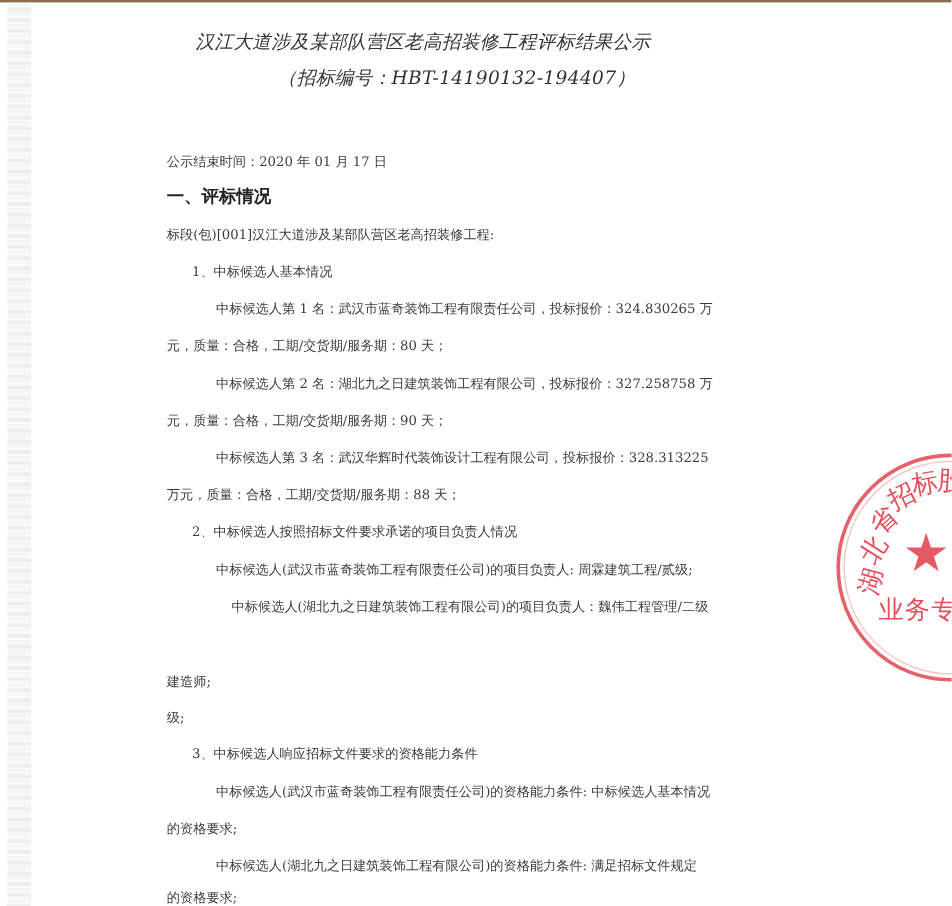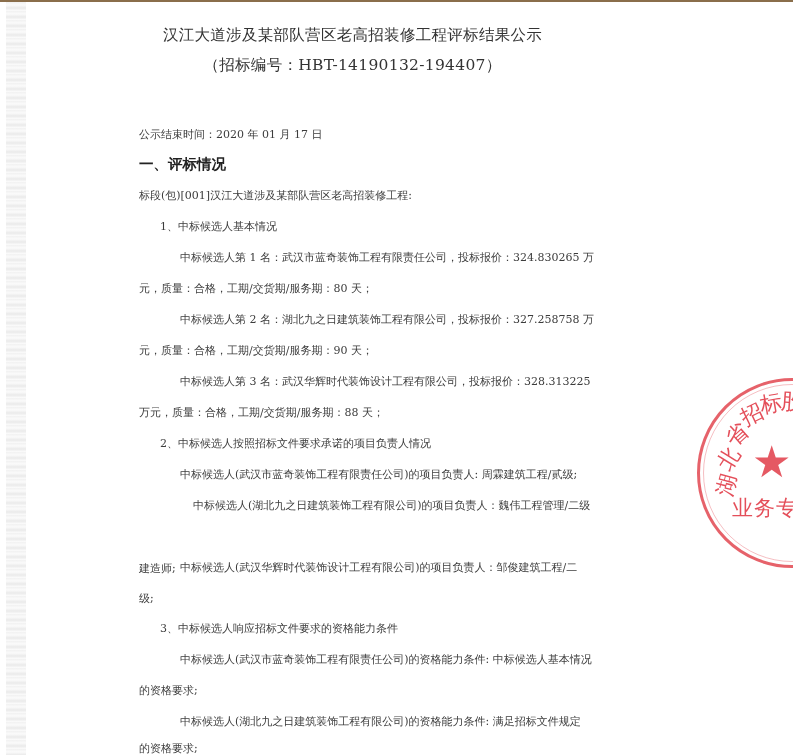--- a/index.html
+++ b/index.html
@@ -43,20 +43,21 @@
       line-height: 18px;
       white-space: nowrap;
       color: #3c3c3c;
     }
     .title {
       left: 0; width: 705px;
       text-align: center;
       font-size: 15.5px;
       color: #333;
       letter-spacing: 0.3px;
+      font-style: italic;
     }
     .heading {
       font-family: "DejaVu Sans", "Liberation Sans", sans-serif;
       font-weight: bold;
       font-size: 14.5px;
       color: #222;
     }
     .stamp {
       position: absolute;
       left: 697px;
@@ -105,21 +106,21 @@
   </style>
 </head>
 <body>
 
 <div class="top-border"></div>
 <div class="scan-edge"></div>
 
 <div class="page">
 
   <div class="line title" style="top:26px;">汉江大道涉及某部队营区老高招装修工程评标结果公示</div>
-  <div class="line title" style="top:56px;">（招标编号：HBT-14190132-194407）</div>
+  <div class="line title" style="top:56px;padding-left:28px;">（招标编号：HBT-14190132-194407）</div>
 
   <div class="line" style="left:139px; top:126px;">公示结束时间：2020 年 01 月 17 日</div>
   <div class="line heading" style="left:139px; top:155px;">一、评标情况</div>
   <div class="line" style="left:139px; top:187px;">标段(包)[001]汉江大道涉及某部队营区老高招装修工程:</div>
 
   <div class="line" style="left:160px; top:218px;">1、中标候选人基本情况</div>
 
   <div class="line" style="left:180px; top:249px;">中标候选人第 1 名：武汉市蓝奇装饰工程有限责任公司，投标报价：324.830265 万</div>
   <div class="line" style="left:139px; top:280px;">元，质量：合格，工期/交货期/服务期：80 天；</div>
 
@@ -129,21 +130,20 @@
   <div class="line" style="left:180px; top:373px;">中标候选人第 3 名：武汉华辉时代装饰设计工程有限公司，投标报价：328.313225</div>
   <div class="line" style="left:139px; top:404px;">万元，质量：合格，工期/交货期/服务期：88 天；</div>
 
   <div class="line" style="left:160px; top:435px;">2、中标候选人按照招标文件要求承诺的项目负责人情况</div>
 
   <div class="line" style="left:180px; top:466px;">中标候选人(武汉市蓝奇装饰工程有限责任公司)的项目负责人: 周霖建筑工程/贰级;</div>
 
   <div class="line" style="left:180px; top:497px;margin-left:13px;">中标候选人(湖北九之日建筑装饰工程有限公司)的项目负责人：魏伟工程管理/二级</div>
   <div class="line" style="left:139px; top:528px;margin-top:32px;">建造师;</div>
 
-  <div class="line" style="left:180px; top:559px;">中标候选人(武汉华辉时代装饰设计工程有限公司)的项目负责人：邹俊建筑工程/二</div>
   <div class="line" style="left:139px; top:590px;">级;</div>
 
   <div class="line" style="left:160px; top:620px;">3、中标候选人响应招标文件要求的资格能力条件</div>
 
   <div class="line" style="left:180px; top:651px;">中标候选人(武汉市蓝奇装饰工程有限责任公司)的资格能力条件: 中标候选人基本情况</div>
   <div class="line" style="left:139px; top:682px;">的资格要求;</div>
 
   <div class="line" style="left:180px; top:713px;">中标候选人(湖北九之日建筑装饰工程有限公司)的资格能力条件: 满足招标文件规定</div>
   <div class="line" style="left:139px; top:740px;">的资格要求;</div>
 

